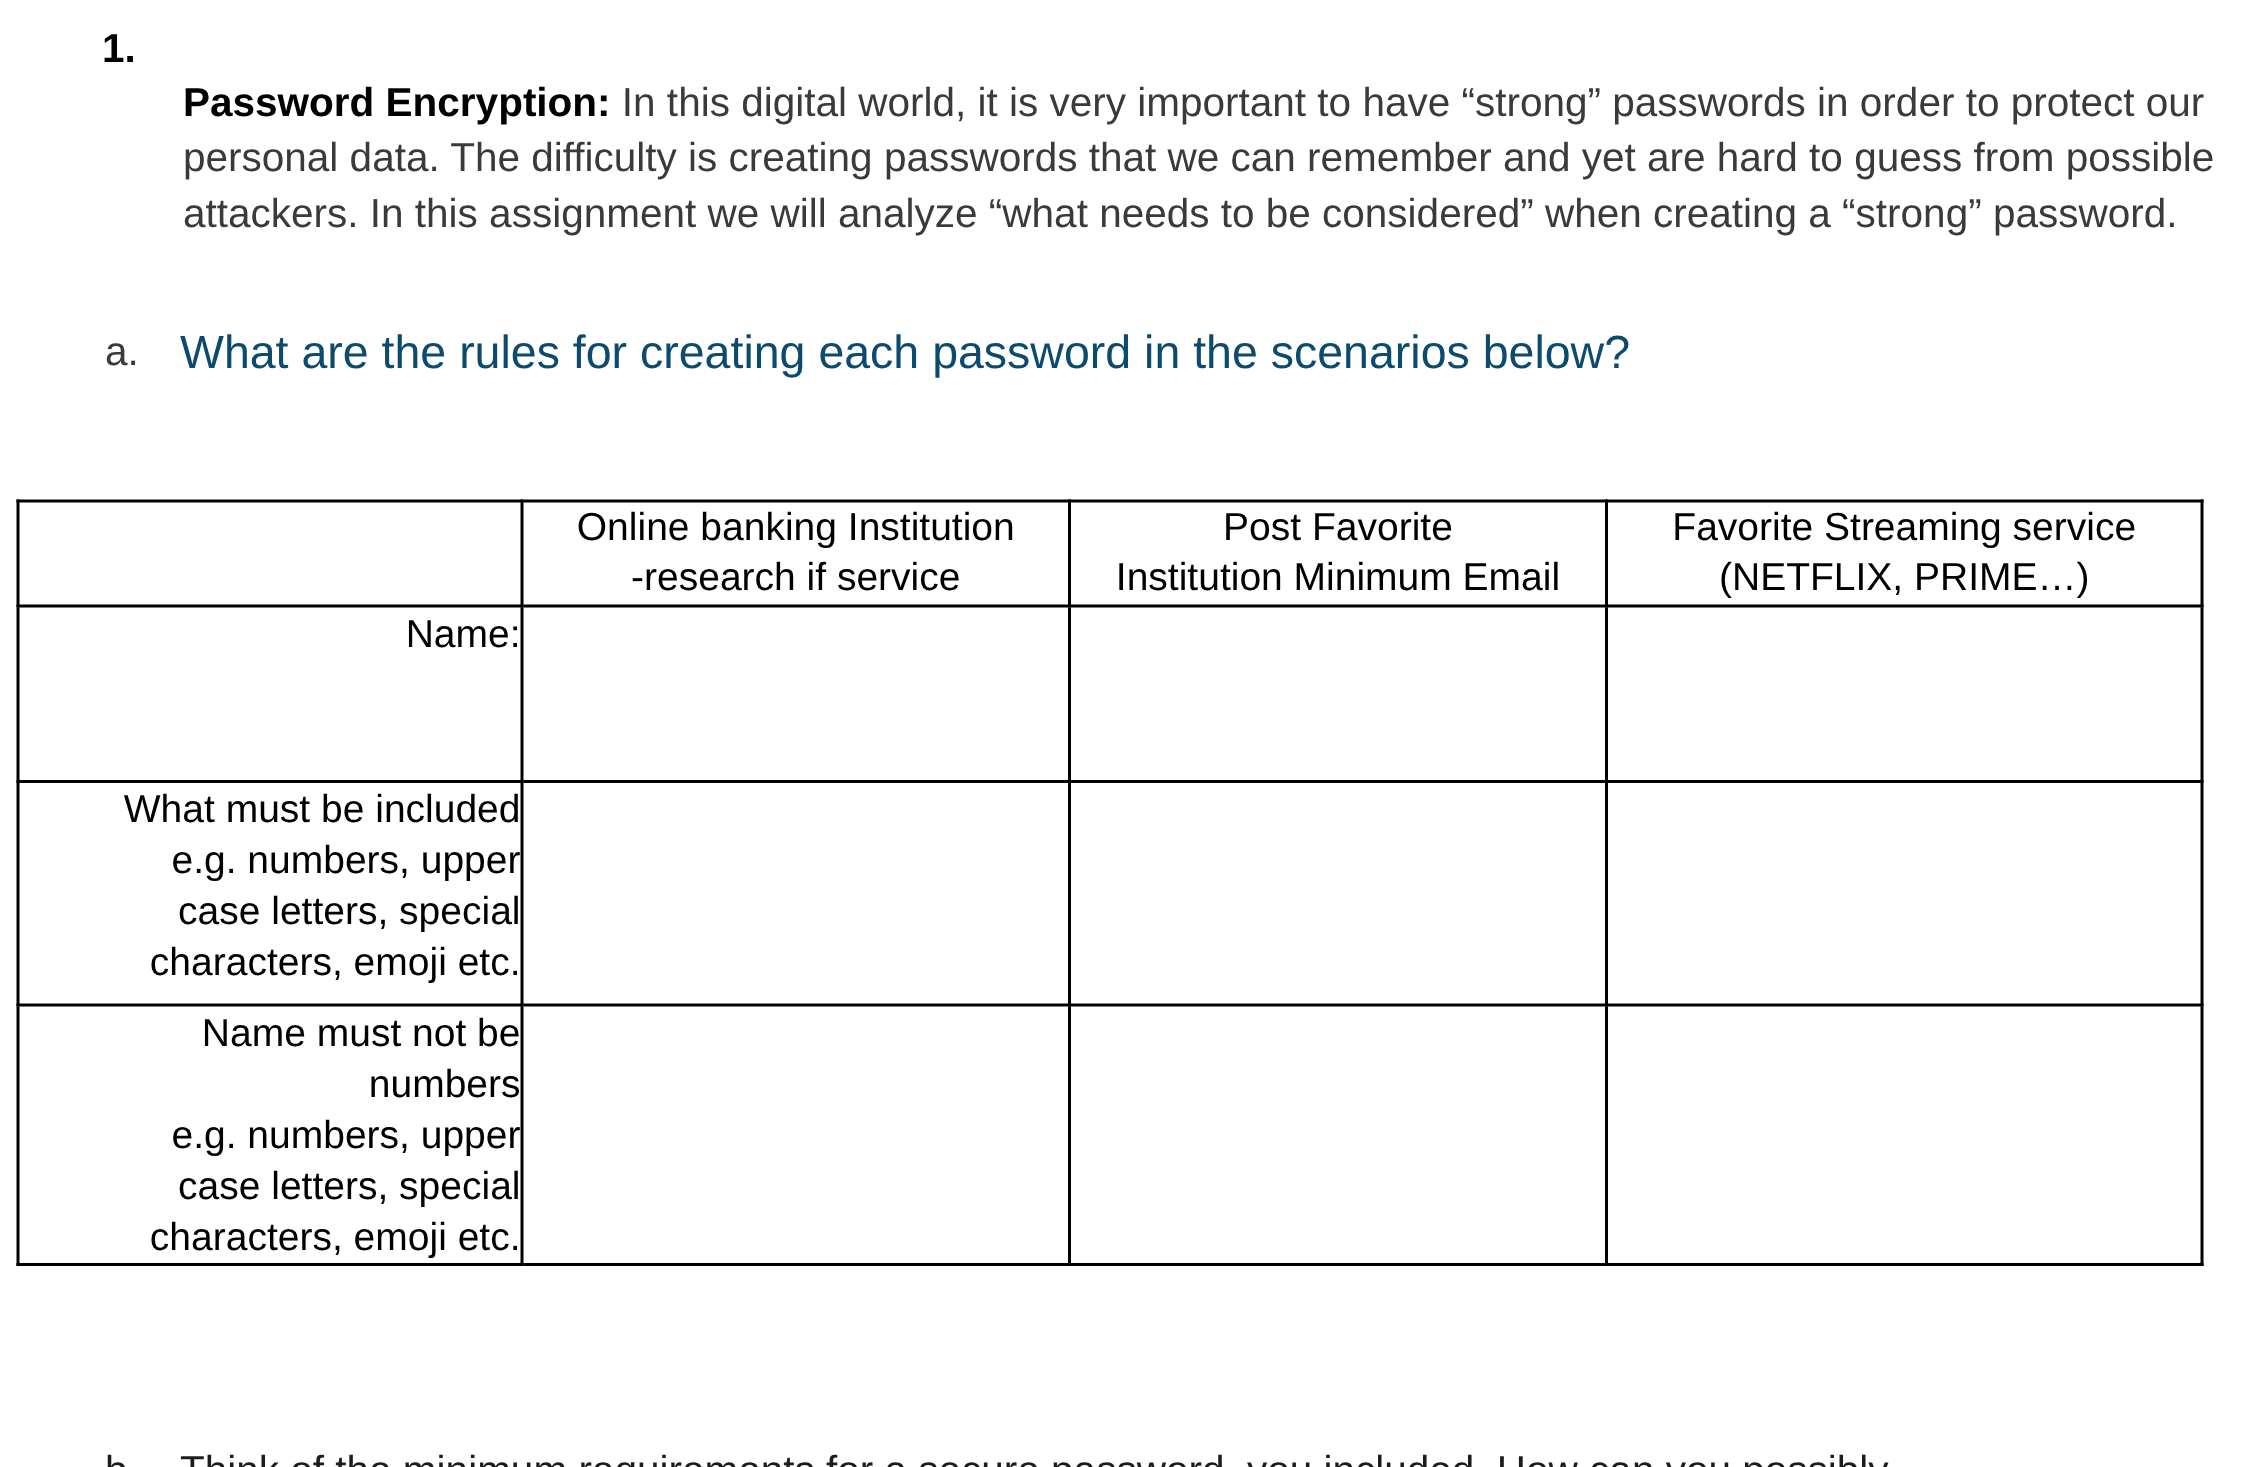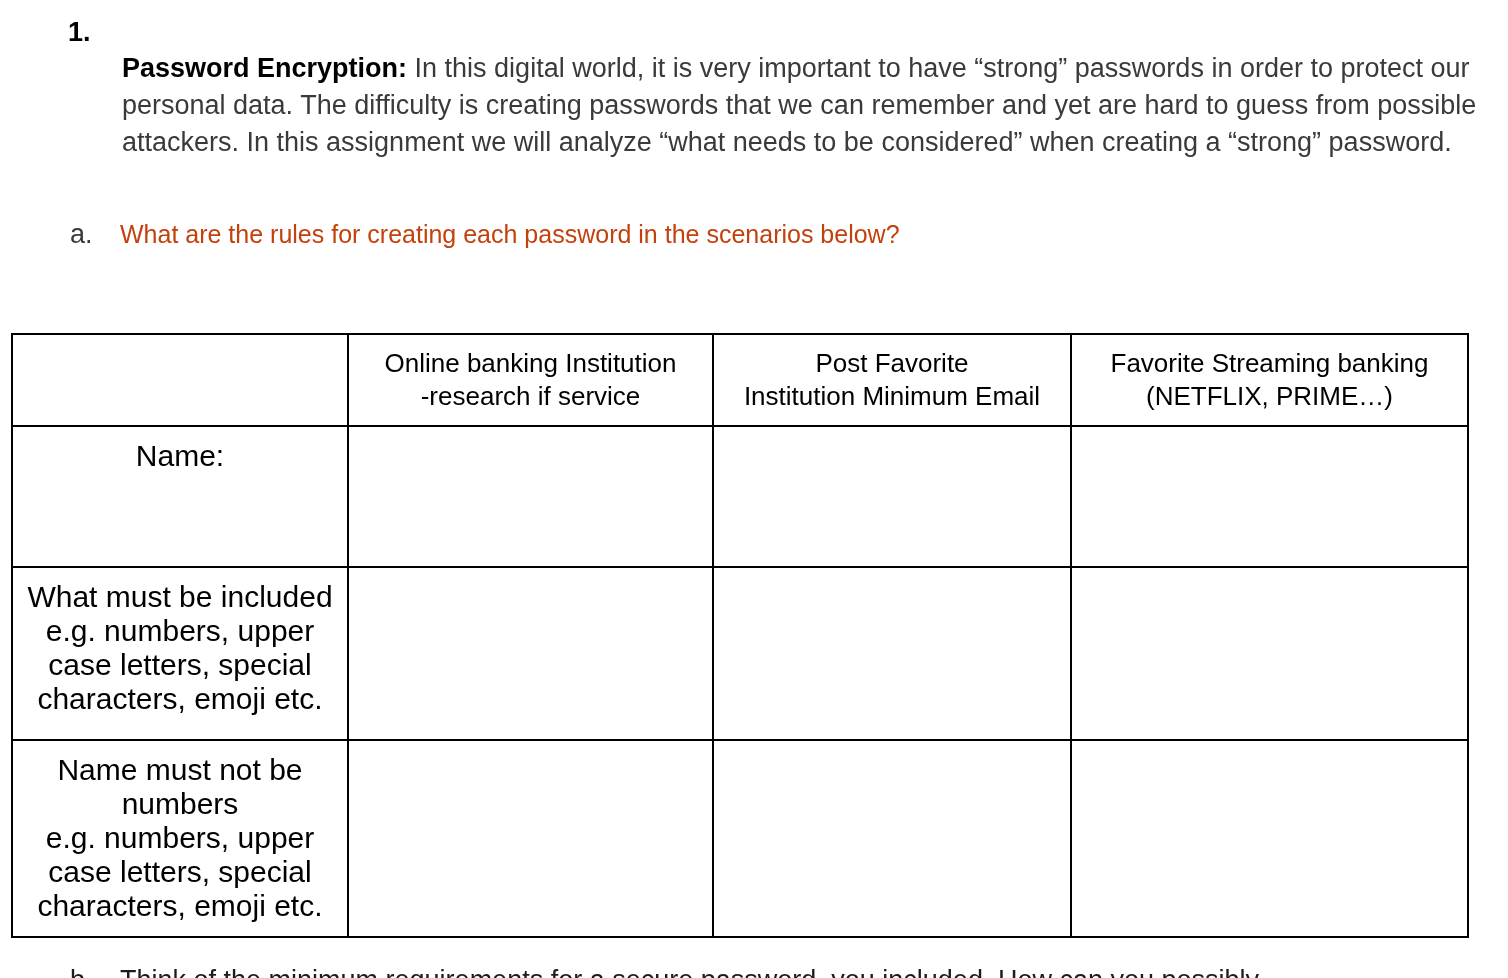--- a/index.html
+++ b/index.html
@@ -66,62 +66,62 @@
   }
   .item-a-marker {
     flex: 0 0 auto;
     width: 50px;
     font-size: 27px;
     line-height: 37px;
     color: #3a3a3a;
   }
   .item-a-text {
     flex: 1 1 auto;
-    font-size: 25px;
-    line-height: 37px;
-    color: #c2410c;
+    font-size: 31px;
+    line-height: 37px;
+    color: #0c4a6e;
   }
 
   
   .rules-table {
     position: absolute;
     left: 11px;
     top: 333px;
     width: 1456px;
     border-collapse: collapse;
     table-layout: fixed;
   }
   .rules-table td,
   .rules-table th {
     border: 2px solid #000000;
-    padding: 12px;
+    padding: 0;
     vertical-align: top;
     color: #000000;
     font-weight: normal;
   }
   .col-label  { width: 336px; }
   .col-bank   { width: 365px; }
   .col-email  { width: 358px; }
   .col-stream { width: 397px; }
 
   .hdr-cell {
     text-align: center;
     font-size: 26px;
     line-height: 33px;
     padding: 6px 6px 4px 6px;
     height: 70px;
     box-sizing: border-box;
   }
   .hdr-cell.blank { height: 70px; }
 
   .row-label {
-    font-size: 30px;
+    font-size: 26px;
     line-height: 34px;
     padding: 7px 4px 4px 10px;
-    text-align: center;
+    text-align: right;
   }
   .row-label .sub {
     display: block;
   }
 
   .r-name      { height: 115px; }
   .r-minlen    { height: 115px; }
   .r-included  { height: 147px; margin-top: 40px; }
   .r-excluded  { height: 171px; }
 
@@ -176,21 +176,21 @@
         <th class="hdr-cell blank"></th>
         <th class="hdr-cell">
           <div>Online banking Institution</div>
           <div>-research if service</div>
         </th>
         <th class="hdr-cell">
           <div>Post Favorite</div>
           <div>Institution Minimum Email</div>
         </th>
         <th class="hdr-cell">
-          <div>Favorite Streaming banking</div>
+          <div>Favorite Streaming service</div>
           <div>(NETFLIX, PRIME…)</div>
         </th>
       </tr>
     </thead>
     <tbody>
 
       <tr class="r-name">
         <td class="row-label r-name">
           <span class="sub">Name:</span>
         </td>

